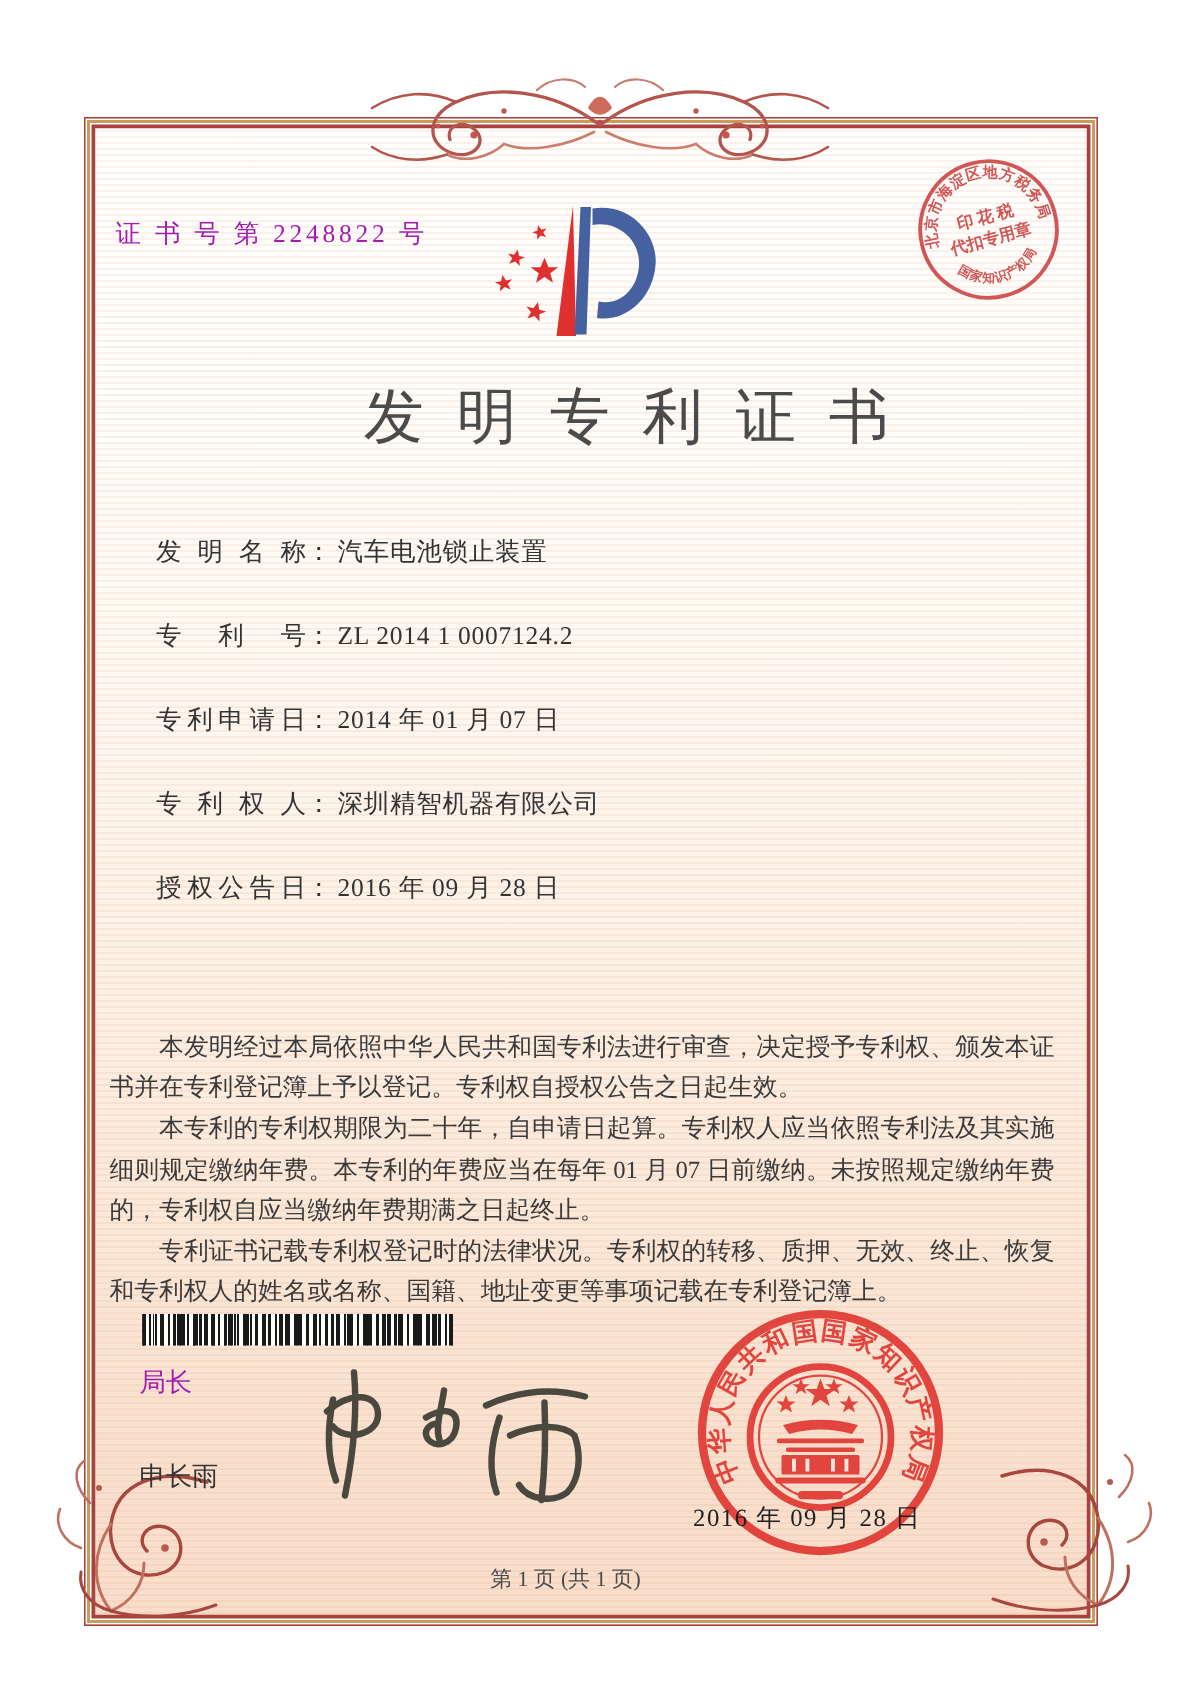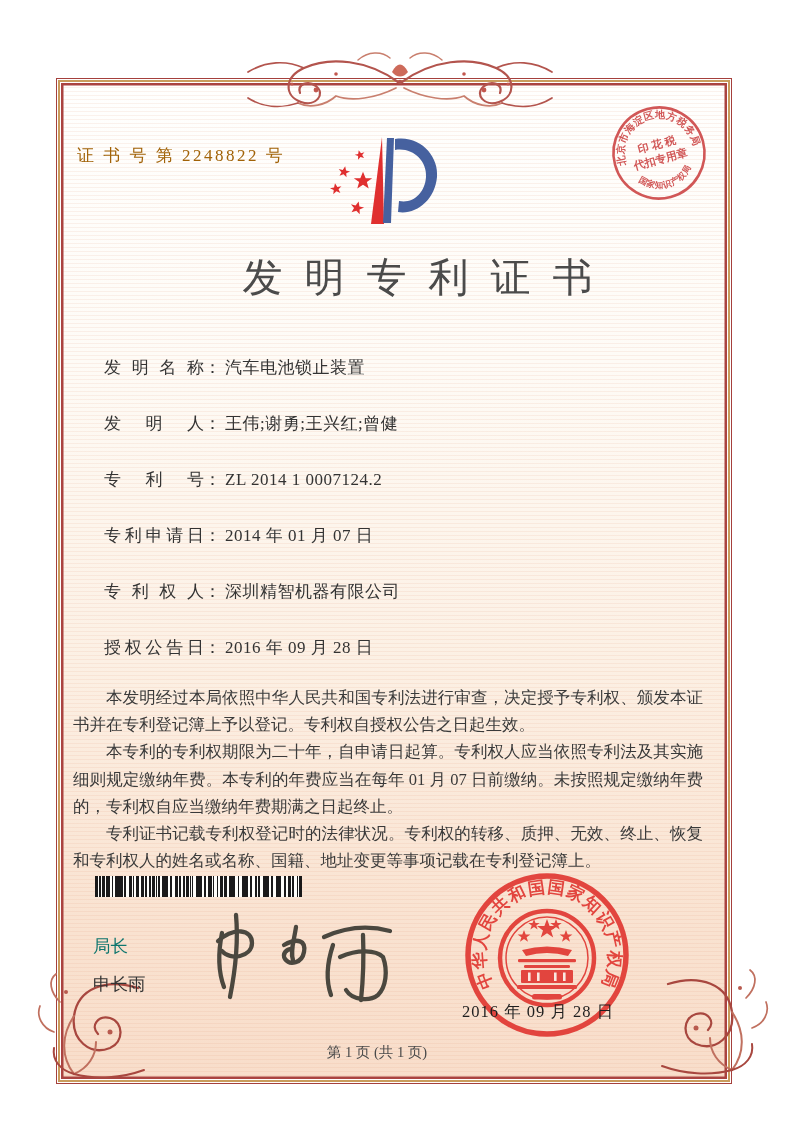--- a/index.html
+++ b/index.html
@@ -13,37 +13,37 @@
   .frame{
     position:absolute;left:56px;top:78px;width:674px;height:1004px;
     border:1.5px solid #a5403c;
     box-shadow: inset 0 0 0 1px #fff, inset 0 0 0 3px #c99c5c,
                 inset 0 0 0 4px #fff, inset 0 0 0 6.5px #aa4340;
     background-image:
       repeating-linear-gradient(180deg, rgba(224,146,114,0.12) 0 1px, rgba(255,255,255,0) 1px 4px),
       linear-gradient(180deg,#fffffe 0%,#fefbf6 28%,#fcf0e4 58%,#f9e2d0 85%,#f8ddca 100%);
   }
   .abs{position:absolute;}
-  .cert-no{left:77px;top:144px;font-size:17px;letter-spacing:2.5px;color:#a16207;z-index:3;}
+  .cert-no{left:77px;top:144px;font-size:17px;letter-spacing:2.5px;color:#a21caf;z-index:3;}
   .title{left:56px;top:250px;width:723px;text-align:center;font-size:40px;font-weight:500;
          letter-spacing:0.55em;text-indent:0.55em;color:#4b4b4b;z-index:3;}
   .fields{left:93px;top:356px;width:560px;z-index:3;font-size:17px;color:#333;}
   .frow{height:22px;margin-bottom:34px;white-space:nowrap;}
   .flabel{display:inline-block;width:100px;text-align:justify;text-align-last:justify;vertical-align:top;margin-left:11px;}
   .fcolon{display:inline-block;margin-right:4px;}
   .fvalue{letter-spacing:0.5px;}
   .paras{left:73px;top:684px;width:630px;z-index:3;font-size:16.5px;line-height:27.2px;
          text-align:justify;color:#3a3a3a;}
   .paras p{margin:0;text-indent:2em;}
   .barcode{left:95px;top:876px;width:207px;height:21px;z-index:3;background-color:#fdfdfa;
     background-image:
       repeating-linear-gradient(90deg,#191919 0 1.6px,transparent 1.6px 4.2px),
       repeating-linear-gradient(90deg,#191919 0 1px,transparent 1px 6.8px),
       repeating-linear-gradient(90deg,#191919 0 2.6px,transparent 2.6px 11.4px);}
-  .director-title{left:93px;top:934px;font-size:17.5px;color:#0f766e;z-index:3;}
+  .director-title{left:93px;top:909px;font-size:17.5px;color:#a21caf;z-index:3;}
   .director-name{left:93px;top:972px;font-size:17.5px;color:#333;z-index:3;}
   .signature{left:200px;top:903px;z-index:5;}
   .seal{left:458px;top:866px;z-index:4;opacity:.93;}
   .seal-date{left:462px;top:1001px;font-size:16.5px;letter-spacing:1px;color:#1f1f1f;z-index:6;}
   .stamp{left:594px;top:88px;z-index:4;opacity:.95;}
   .footer{left:40px;top:1043px;width:674px;text-align:center;font-size:14.5px;color:#4a4a4a;z-index:3;}
   .ornament{z-index:2;}
   svg text{font-family:"Liberation Serif","DejaVu Serif",serif;}
 </style>
 </head>
@@ -111,23 +111,20 @@
     <path d="M62,12 L51,99 L64,99 Z" fill="#e02f2f"></path>
     <path d="M67,13 L74,13 L71,98 L63,98 Z" fill="#46619f"></path>
     <path d="M75,14 C101,10 119,32 117,52 C115,75 96,90 78,87 L79,76 C93,79 105,68 106,52 C107,35 92,22 75,25 Z" fill="#46619f"></path>
   </svg>
 
   <div class="abs title">发明专利证书</div>
 
   <div class="abs fields">
     <div class="frow">
       <span class="flabel">发明名称</span><span class="fcolon">：</span><span class="fvalue">汽车电池锁止装置</span>
-    </div>
-    <div class="frow">
-      <span class="flabel">发明人</span><span class="fcolon">：</span><span class="fvalue">王伟;谢勇;王兴红;曾健</span>
     </div>
     <div class="frow">
       <span class="flabel">专利号</span><span class="fcolon">：</span><span class="fvalue">ZL 2014 1 0007124.2</span>
     </div>
     <div class="frow">
       <span class="flabel">专利申请日</span><span class="fcolon">：</span><span class="fvalue">2014 年 01 月 07 日</span>
     </div>
     <div class="frow">
       <span class="flabel">专利权人</span><span class="fcolon">：</span><span class="fvalue">深圳精智机器有限公司</span>
     </div>

